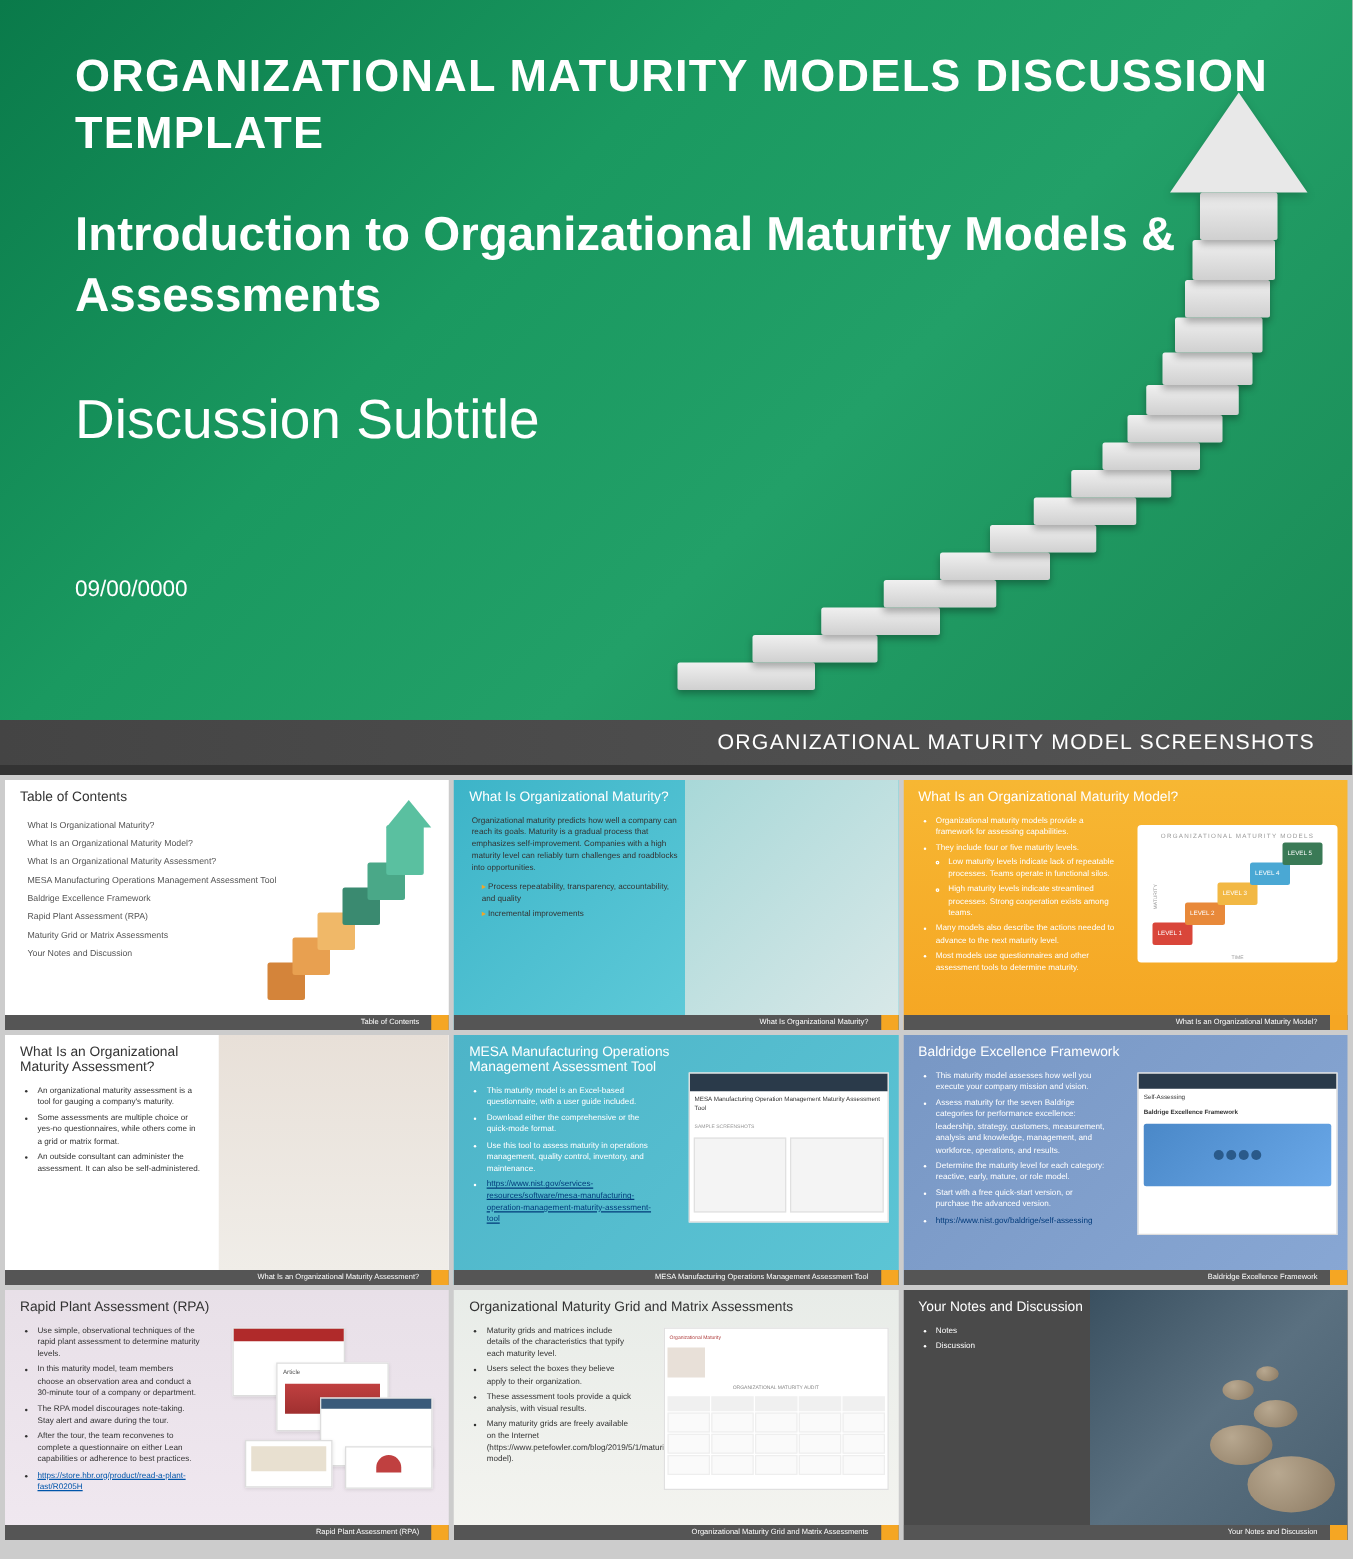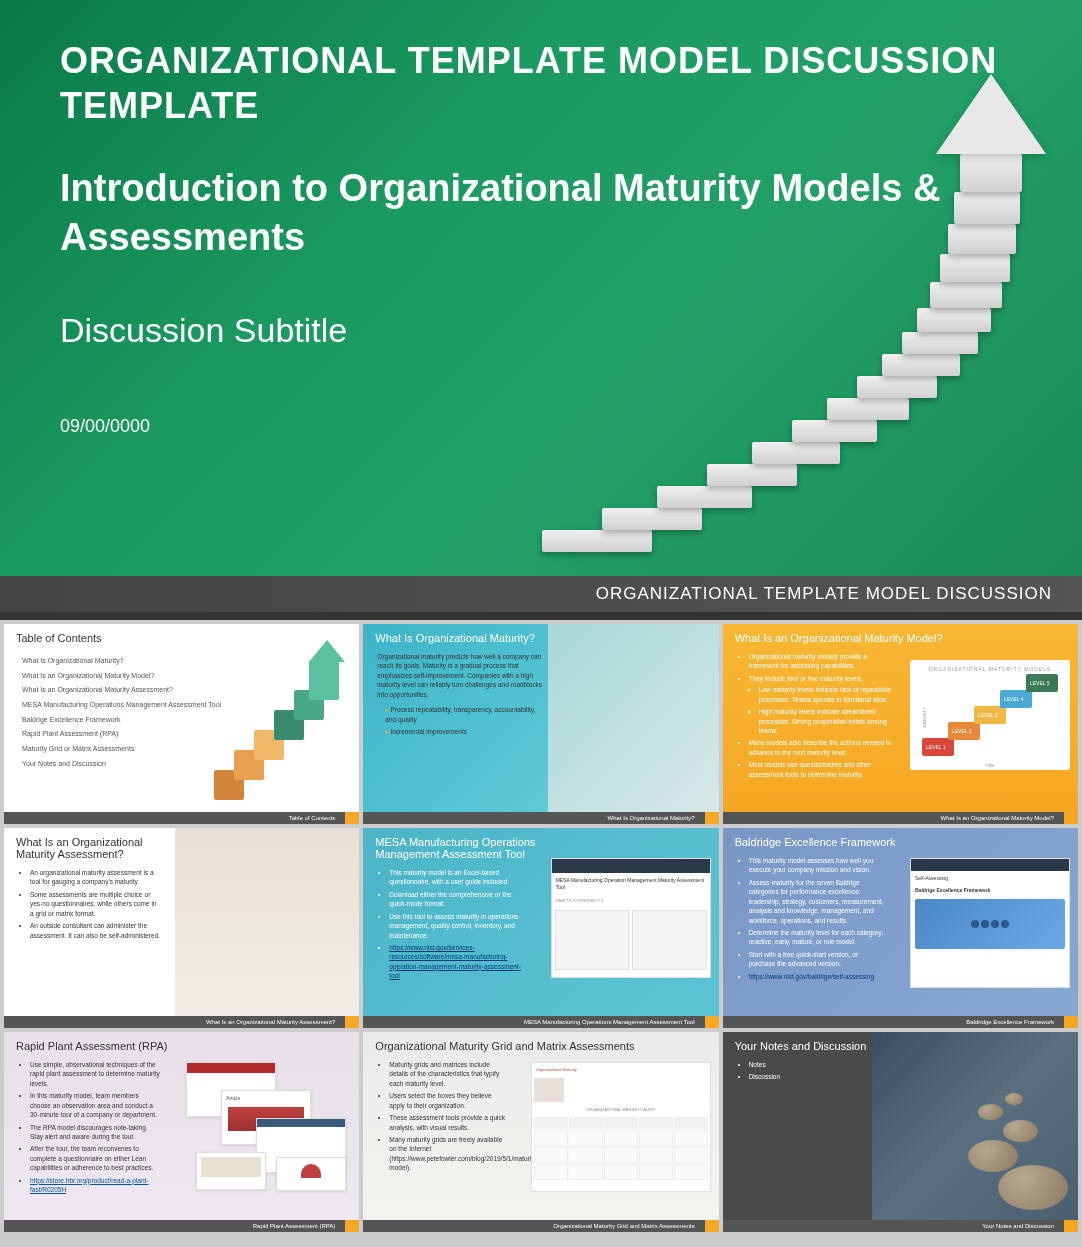--- a/index.html
+++ b/index.html
@@ -1,21 +1,21 @@
 <!DOCTYPE html>
 <html><head>
 <meta charset="utf-8">
 <style>
 *{margin:0;padding:0;box-sizing:border-box;font-family:"Century Gothic",Futura,sans-serif}
 body{width:1082px;background:#ccc}
 .hero{position:relative;height:620px;background:linear-gradient(135deg,#0a7a4a 0%,#1a9960 35%,#22a068 60%,#1a8a55 100%);border-bottom:8px solid #333;overflow:hidden}
 .hero-content{padding:38px 60px;color:#fff;position:relative;z-index:2}
 .hero-title{font-size:36px;font-weight:bold;letter-spacing:1px;line-height:1.25;margin-bottom:36px}
 .hero-sub1{font-size:38px;font-weight:700;line-height:1.3;margin-bottom:48px}
-.hero-sub2{font-size:34px;font-weight:300;margin-bottom:66px}
+.hero-sub2{font-size:44px;font-weight:300;margin-bottom:100px}
 .hero-date{font-size:18px;font-weight:300}
 .stairs{position:absolute;right:0;bottom:60px;width:600px;height:500px;z-index:1}
 .step{position:absolute;background:linear-gradient(180deg,#f0f0f0 0%,#d0d0d0 100%);border-radius:2px;box-shadow:0 3px 6px rgba(0,0,0,.3)}
 .arrow-head{position:absolute;width:0;height:0;border-left:55px solid transparent;border-right:55px solid transparent;border-bottom:80px solid #e8e8e8;filter:drop-shadow(0 3px 4px rgba(0,0,0,.2))}
 .hero-footer{position:absolute;bottom:0;right:0;left:0;height:36px;background:linear-gradient(90deg,#444 0%,#555 100%);display:flex;align-items:center;justify-content:flex-end;padding-right:30px}
 .hero-footer-text{color:#fff;font-size:17px;letter-spacing:1px}
 .grid{display:grid;grid-template-columns:repeat(3,1fr);gap:4px;padding:4px;background:#ccc}
 .thumb{background:#fff;height:200px;position:relative;overflow:hidden;font-size:7px}
 .thumb-header{font-size:11px;padding:8px 12px 4px;color:#333;font-weight:400}
 .thumb-body{padding:4px 14px;font-size:6.5px;line-height:1.45;color:#333}
@@ -61,21 +61,21 @@
 .t9 .thumb-header{color:#fff}
 .t9 .thumb-body{color:#fff;max-width:40%}
 .t9-img{position:absolute;right:0;top:0;bottom:12px;width:58%;background:linear-gradient(135deg,#3a5060 0%,#5a7080 50%,#4a6070 100%)}
 .stone{position:absolute;border-radius:50%;background:radial-gradient(circle at 35% 30%,#b8a890,#8a7860)}
 </style>
 </head>
 <body>
 
 <div class="hero">
   <div class="hero-content">
-    <div class="hero-title">ORGANIZATIONAL TEMPLATE MODEL DISCUSSION TEMPLATE</div>
+    <div class="hero-title">ORGANIZATIONAL MATURITY MODELS DISCUSSION TEMPLATE</div>
     <div class="hero-sub1">Introduction to Organizational Maturity Models &amp; Assessments</div>
     <div class="hero-sub2">Discussion Subtitle</div>
     <div class="hero-date">09/00/0000</div>
   </div>
   <div class="stairs">
     <div class="step" style="bottom:0;left:60px;width:110px;height:22px"></div>
     <div class="step" style="bottom:22px;left:120px;width:100px;height:22px"></div>
     <div class="step" style="bottom:44px;left:175px;width:95px;height:22px"></div>
     <div class="step" style="bottom:66px;left:225px;width:90px;height:22px"></div>
     <div class="step" style="bottom:88px;left:270px;width:88px;height:22px"></div>
@@ -86,21 +86,21 @@
     <div class="step" style="bottom:198px;left:420px;width:76px;height:22px"></div>
     <div class="step" style="bottom:220px;left:435px;width:74px;height:24px"></div>
     <div class="step" style="bottom:244px;left:448px;width:72px;height:26px"></div>
     <div class="step" style="bottom:270px;left:458px;width:70px;height:28px"></div>
     <div class="step" style="bottom:298px;left:466px;width:68px;height:30px"></div>
     <div class="step" style="bottom:328px;left:472px;width:66px;height:32px"></div>
     <div class="step" style="bottom:360px;left:478px;width:62px;height:38px"></div>
     <div class="arrow-head" style="bottom:398px;left:454px"></div>
   </div>
   <div class="hero-footer">
-    <span class="hero-footer-text">ORGANIZATIONAL TEMPLATE MODEL DISCUSSION</span>
+    <span class="hero-footer-text">ORGANIZATIONAL MATURITY MODEL SCREENSHOTS</span>
   </div>
 </div>
 
 <div class="grid">
 
   <div class="thumb">
     <div class="thumb-header">Table of Contents</div>
     <div class="toc-list">
       <div>What Is Organizational Maturity?</div>
       <div>What Is an Organizational Maturity Model?</div>

